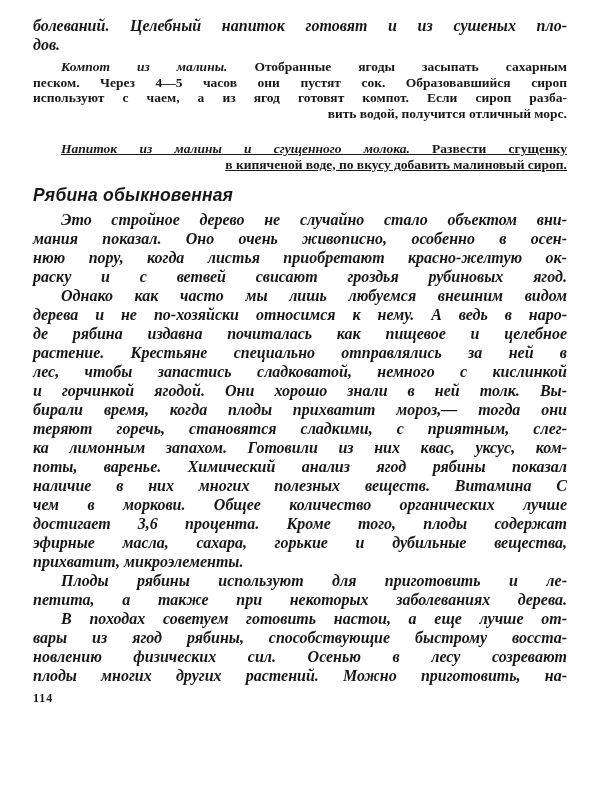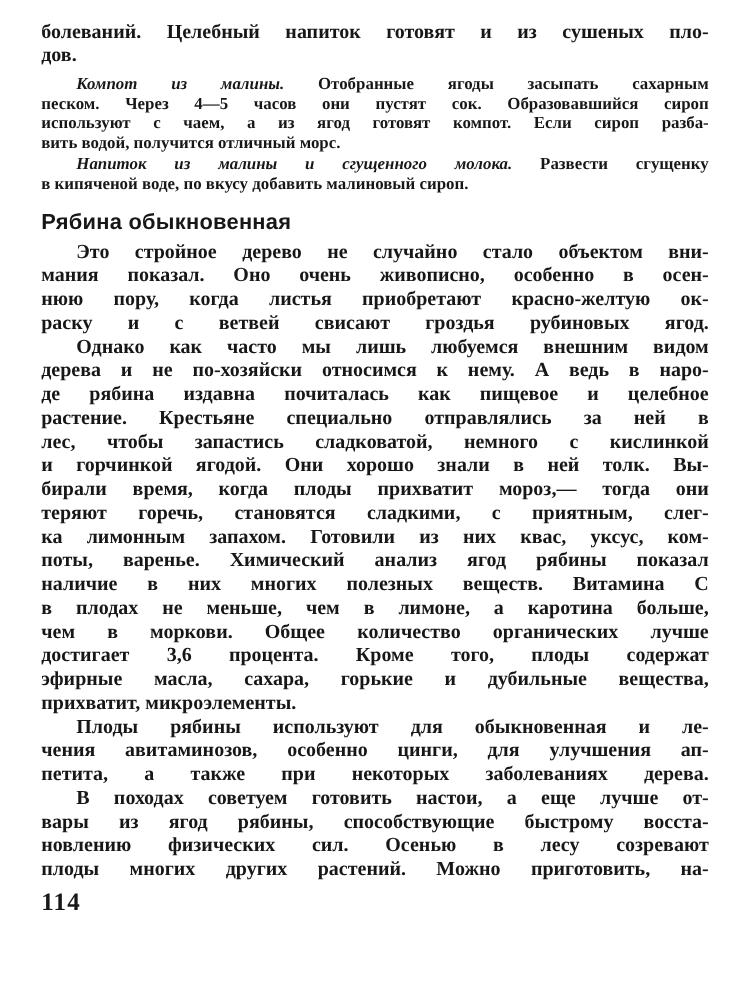--- a/index.html
+++ b/index.html
@@ -20,47 +20,50 @@
     box-sizing: border-box;
     width: 600px;
     height: 800px;
     padding: 16px 33px 0 33px;
     background: #ffffff;
   }
   .para { margin: 0; }
   .para.normal .line {
     font-size: 16px;
     line-height: 19px;
+    font-style: italic;
   }
   .para.small .line {
     font-size: 13.5px;
     line-height: 15.5px;
+    text-align: right;
   }
   .line {
     white-space: normal;
     text-align: left;
   }
   .line.j {
     text-align: justify;
     text-align-last: justify;
   }
   .line.ind { padding-left: 28px; }
   .lead { font-style: italic; }
   .heading {
     font-family: "Liberation Sans", "DejaVu Sans", sans-serif;
     font-size: 17.5px;
     font-weight: 700;
     letter-spacing: 0.2px;
     margin: 13px 0 4px 0;
+    font-style: italic;
   }
   #text-blocks > :nth-child(2) { margin-top: 5px; }  
-  #text-blocks > :nth-child(3) { margin-top: 2px; }  
+  #text-blocks > :nth-child(3) { margin-top: 20px; text-decoration: underline; }  
   .page-num {
     margin-top: 6px;
-    font-size: 20px;
+    font-size: 12px;
     letter-spacing: 1px;
   }
 </style>
 </head>
 <body>
 
 <div class="page">
   <div id="text-blocks">
       <div class="para normal">
         <div class="line j">болеваний. Целебный напиток готовят и из сушеных пло-</div>
@@ -88,29 +91,27 @@
         <div class="line j">дерева и не по-хозяйски относимся к нему. А ведь в наро-</div>
         <div class="line j">де рябина издавна почиталась как пищевое и целебное</div>
         <div class="line j">растение. Крестьяне специально отправлялись за ней в</div>
         <div class="line j">лес, чтобы запастись сладковатой, немного с кислинкой</div>
         <div class="line j">и горчинкой ягодой. Они хорошо знали в ней толк. Вы-</div>
         <div class="line j">бирали время, когда плоды прихватит мороз,— тогда они</div>
         <div class="line j">теряют горечь, становятся сладкими, с приятным, слег-</div>
         <div class="line j">ка лимонным запахом. Готовили из них квас, уксус, ком-</div>
         <div class="line j">поты, варенье. Химический анализ ягод рябины показал</div>
         <div class="line j">наличие в них многих полезных веществ. Витамина С</div>
-        <div class="line j">в плодах не меньше, чем в лимоне, а каротина больше,</div>
         <div class="line j">чем в моркови. Общее количество органических лучше</div>
         <div class="line j">достигает 3,6 процента. Кроме того, плоды  содержат</div>
         <div class="line j">эфирные масла, сахара, горькие и дубильные вещества,</div>
         <div class="line">прихватит, микроэлементы.</div>
       </div>
       <div class="para normal">
-        <div class="line j ind">Плоды рябины используют для обыкновенная и ле-</div>
-        <div class="line j">чения авитаминозов, особенно цинги, для улучшения ап-</div>
+        <div class="line j ind">Плоды рябины используют для приготовить и ле-</div>
         <div class="line j">петита, а также при некоторых заболеваниях дерева.</div>
       </div>
       <div class="para normal">
         <div class="line j ind">В походах советуем готовить настои, а еще лучше от-</div>
         <div class="line j">вары из ягод рябины, способствующие быстрому восста-</div>
         <div class="line j">новлению физических сил. Осенью в лесу созревают</div>
         <div class="line j">плоды многих других растений. Можно приготовить, на-</div>
       </div>
     </div>
   <div class="page-num">114</div>

